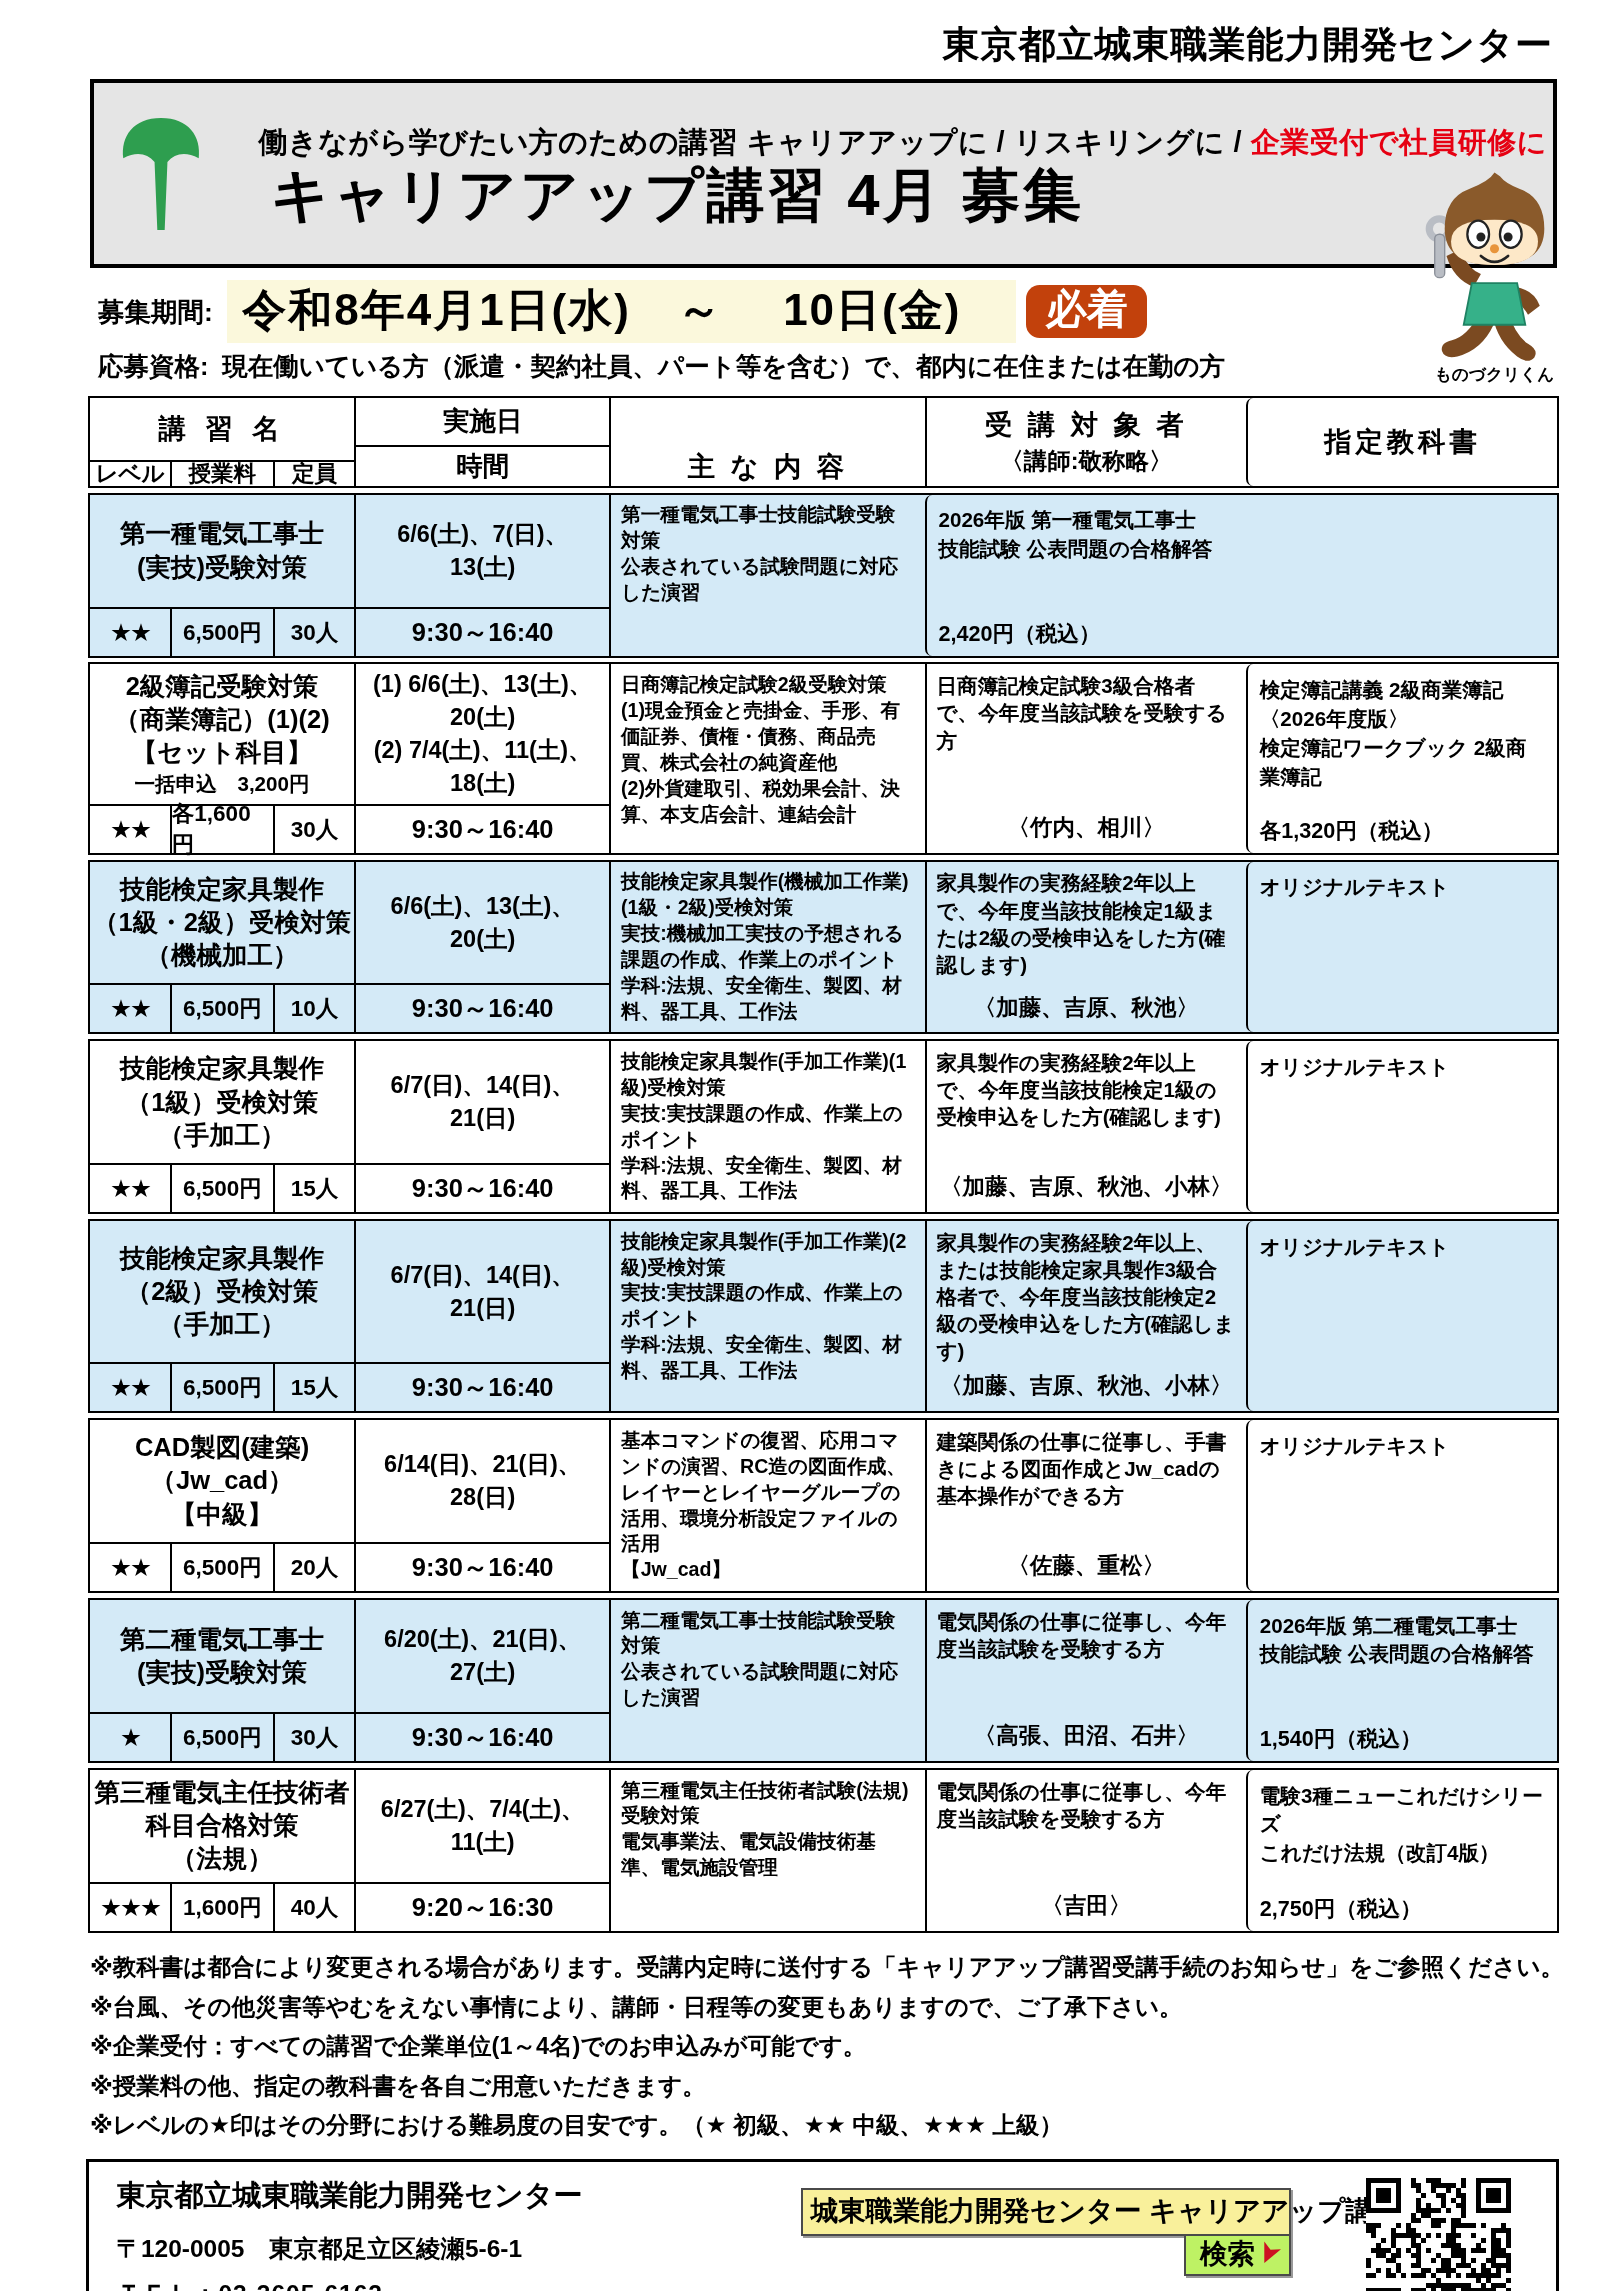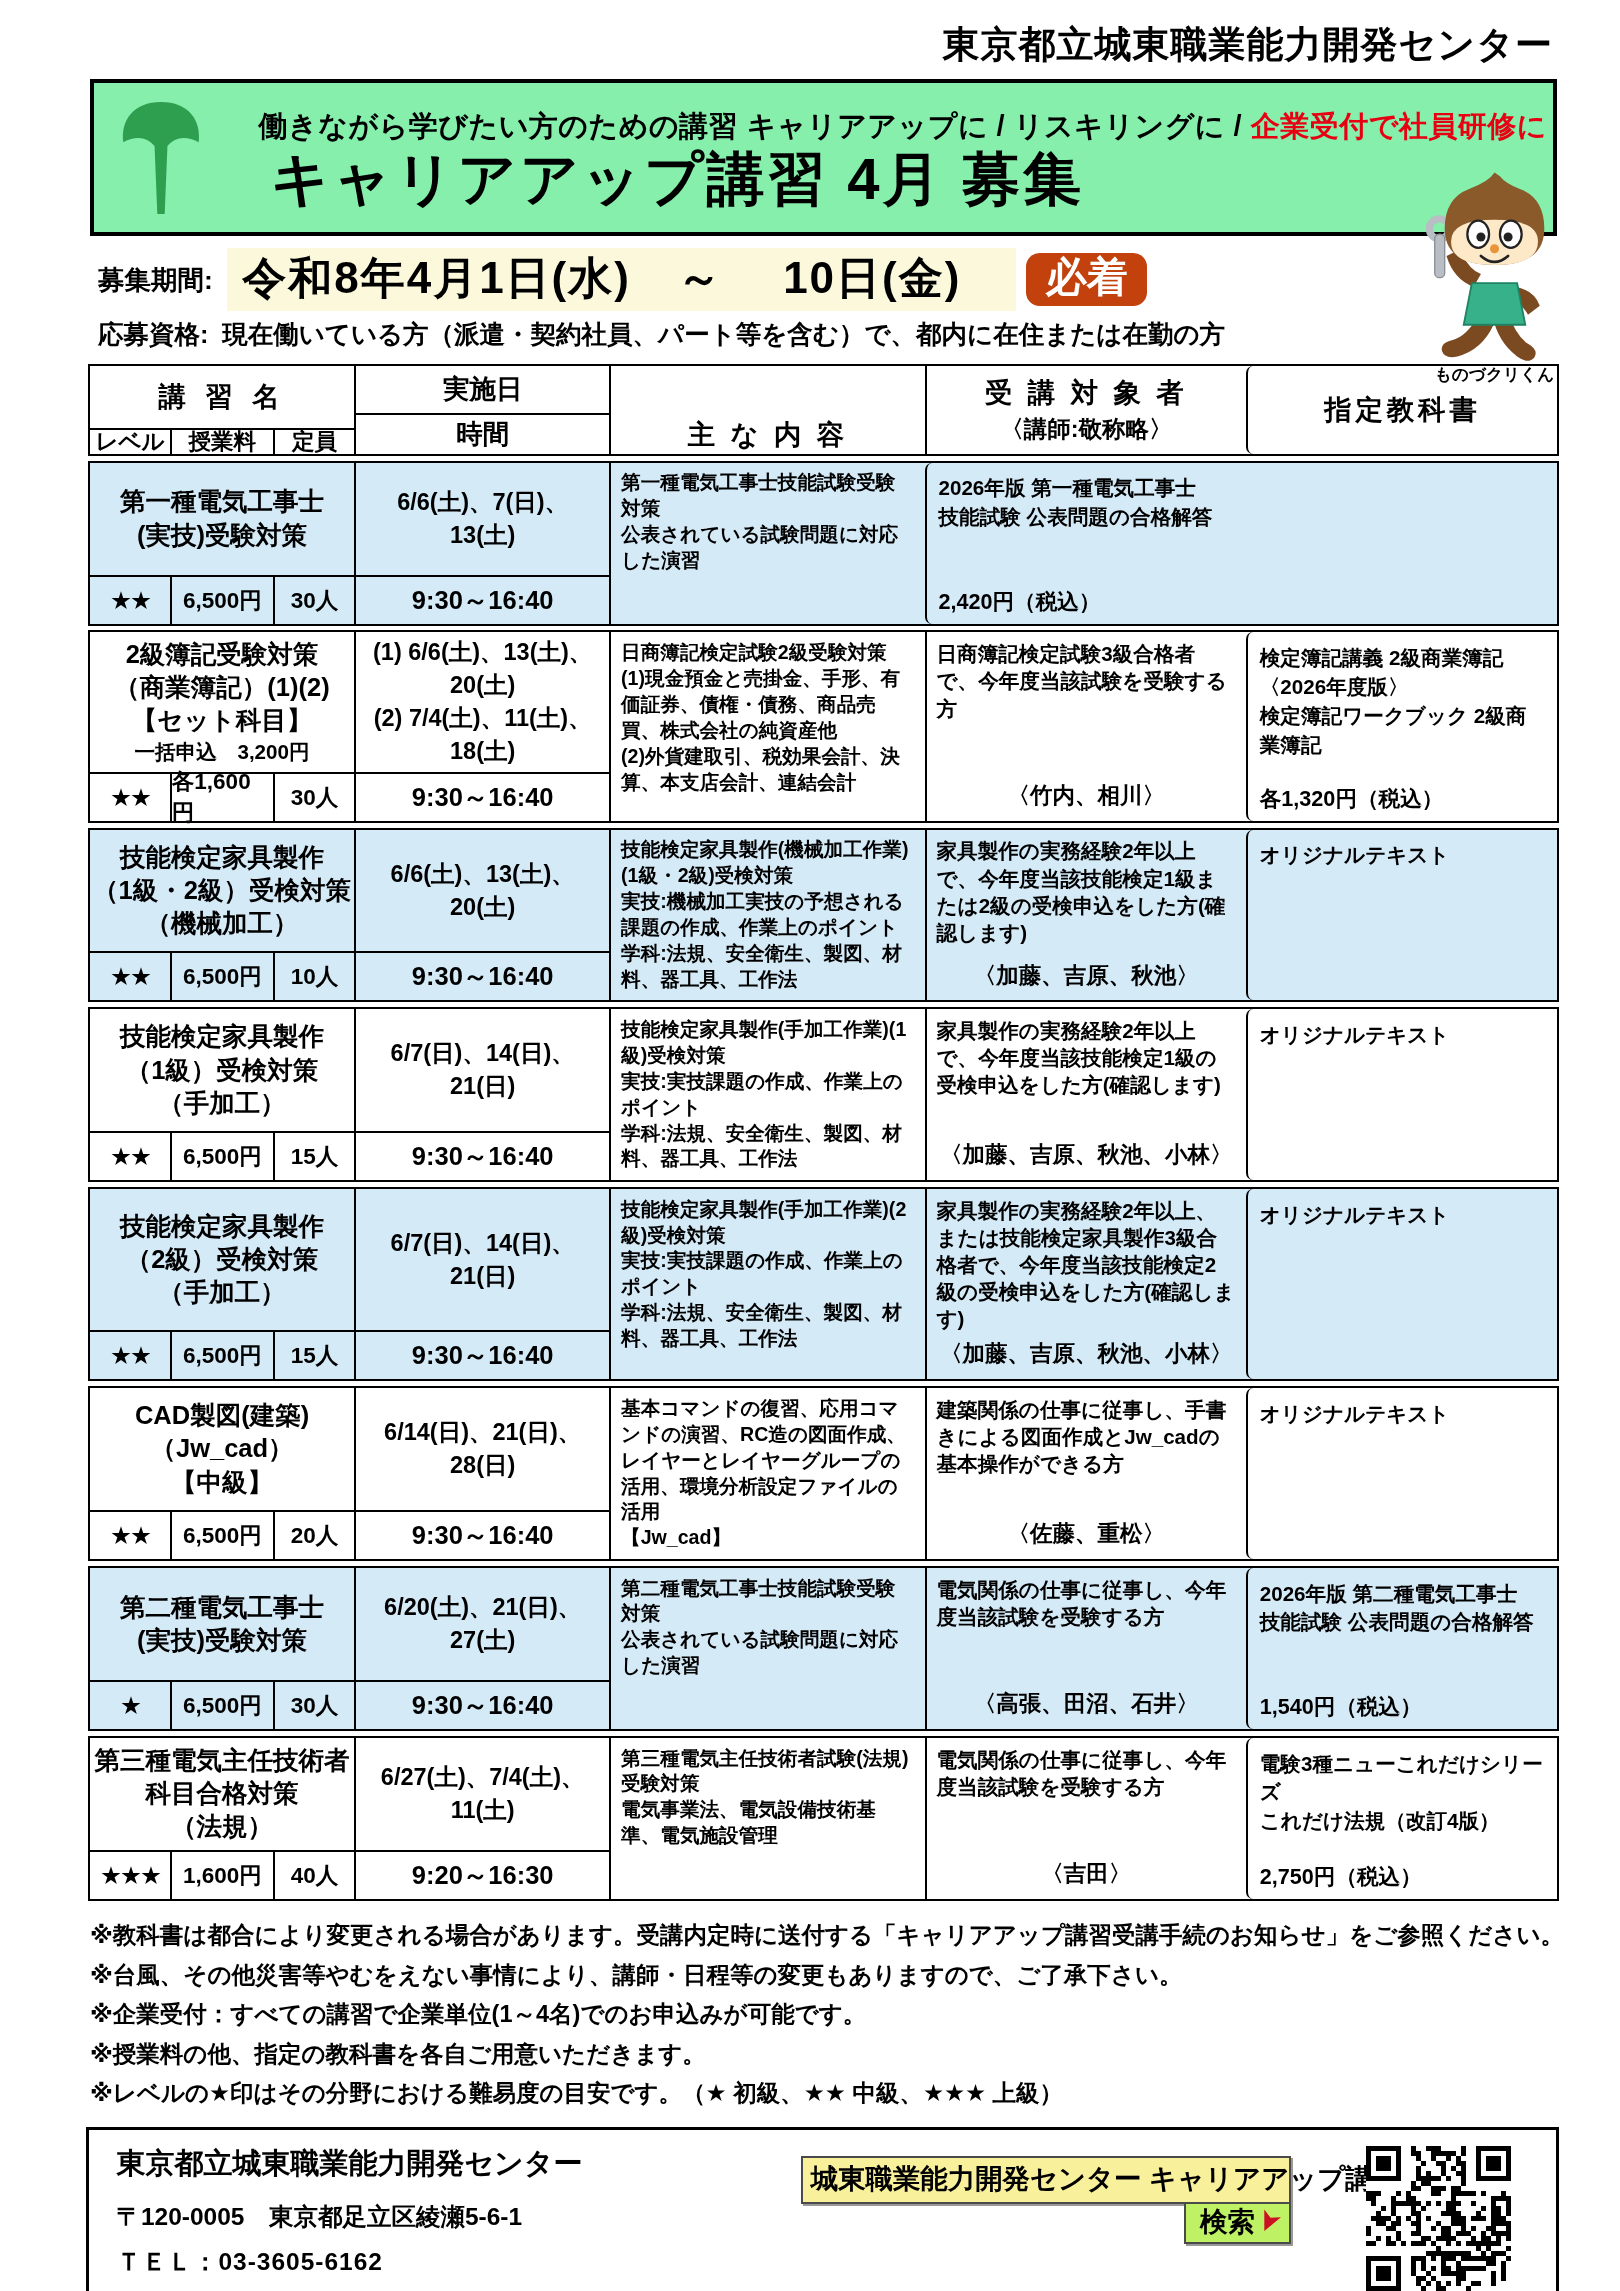--- a/index.html
+++ b/index.html
@@ -2,21 +2,21 @@
 <html lang="ja"><head>
 <meta charset="utf-8">
 <style>
   * { margin:0; padding:0; box-sizing:border-box; }
   html,body { background:#ffffff; }
   body { font-family:"Liberation Sans","DejaVu Sans",sans-serif; color:#000; }
   .page { width:1620px; height:2292px; position:relative; background:#fff; overflow:hidden; margin:0 auto; }
 
   .org-title { text-align:right; padding:19.6px 67px 3.9px 0; font-size:37px; font-weight:bold; letter-spacing:1px; }
 
-  .banner { margin:5.9px 63px 0 90px; border:4.9px solid #000; background:#86efac; height:157px;
+  .banner { margin:5.9px 63px 0 90px; border:4.9px solid #000; background:#e5e5e5; height:189px;
             display:flex; align-items:center; padding:5.9px 17.6px; }
   .tokyo-icon { flex:0 0 98px; display:flex; justify-content:center; }
   .banner-text { margin-left:49px; }
   .tagline { font-size:29px; font-weight:bold; letter-spacing:0.5px; white-space:nowrap; }
   .tagline-red { color:#e60012; font-weight:bold; }
   .banner-title { font-size:58px; font-weight:bold; letter-spacing:2.9px; line-height:1.02; margin-top:2px; white-space:nowrap;margin-left:12px; }
 
   .mascot { position:absolute; top:169px; right:43px; width:165px; text-align:center; z-index:6; }
   .mascot-caption { font-size:16.7px; font-weight:bold; margin-top:-2px; }
 

